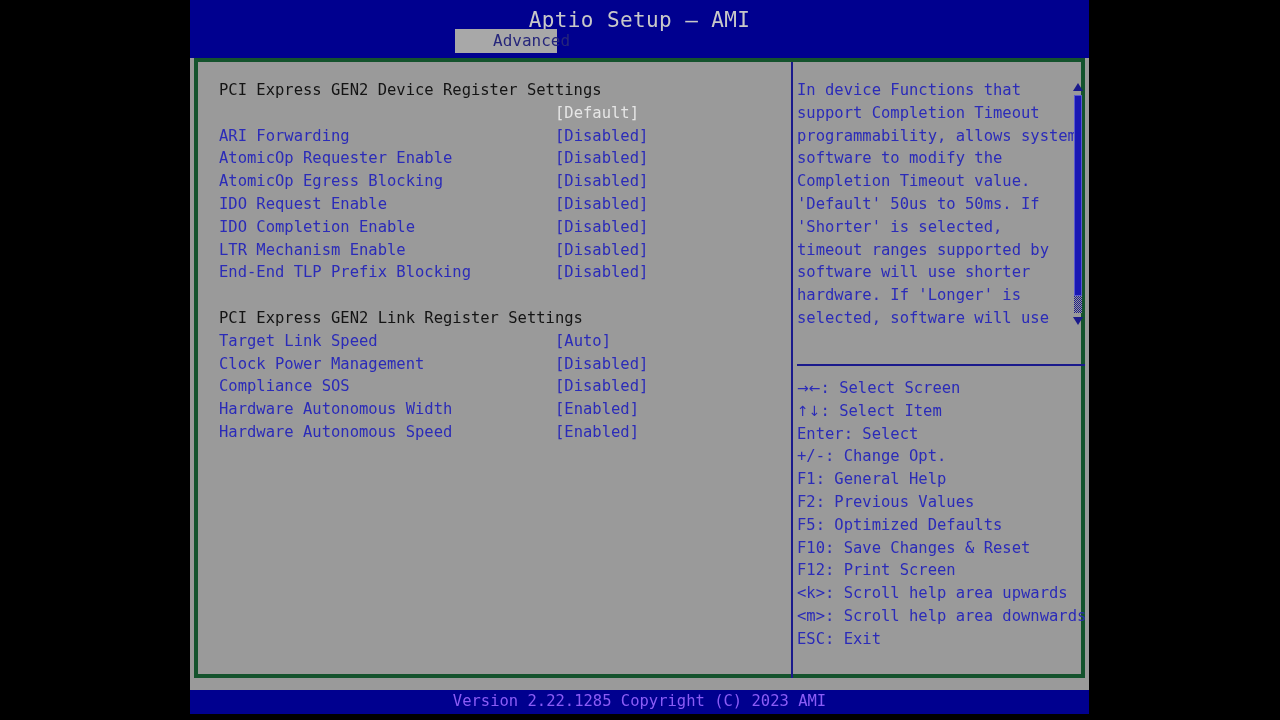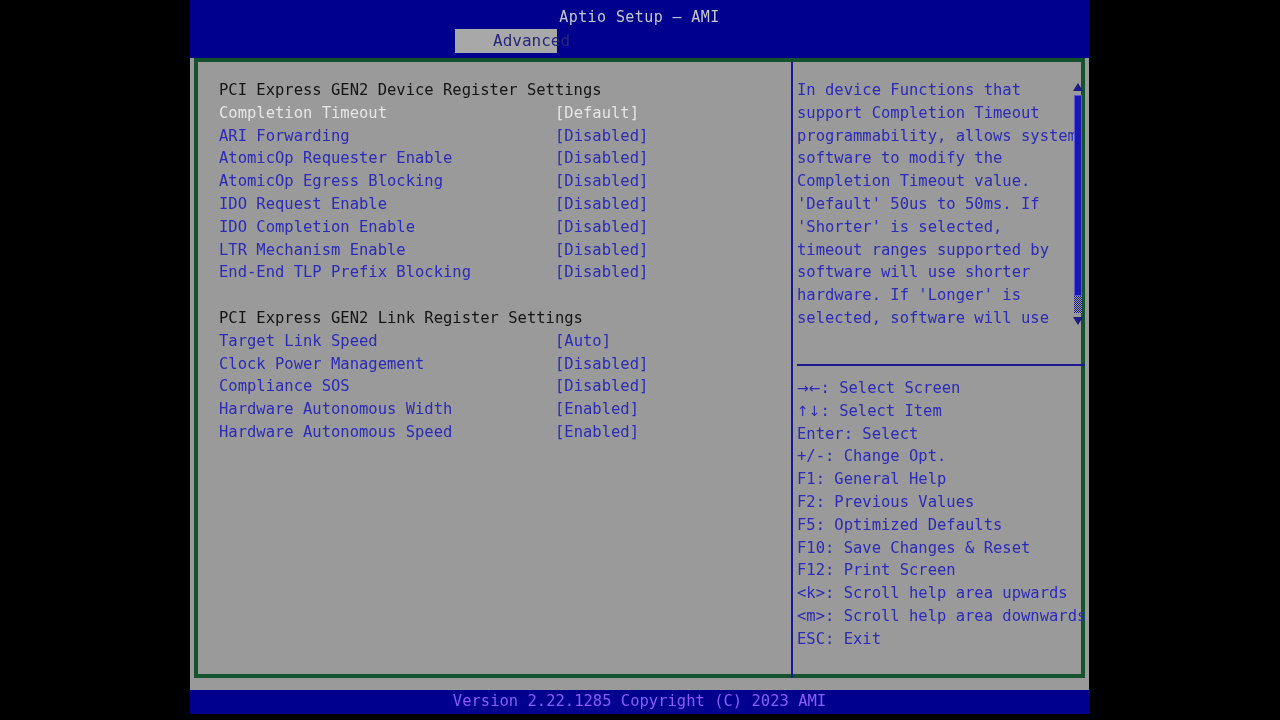--- a/index.html
+++ b/index.html
@@ -30,21 +30,21 @@
     height: 58px;
     background: #00008f;
   }
   #title-text {
     position: absolute;
     left: 0;
     top: 8px;
     width: 899px;
     text-align: center;
     color: #c8c8c8;
-    font-size: 15px;
+    font-size: 21px;
     letter-spacing: 0.4px;
     white-space: pre;
   }
   #tabstrip {
     position: absolute;
     left: 0;
     top: 29px;
     width: 899px;
     height: 25px;
   }
@@ -266,21 +266,20 @@
 
       <div id="divider-vert"></div>
 
       <div id="settings">
 
         <div class="row header">
           <span class="label">PCI Express GEN2 Device Register Settings</span>
         </div>
 
         <div class="row item selected">
-          <span class="label">Completion Timeout</span>
           <span class="value">[Default]</span>
         </div>
         <div class="row item">
           <span class="label">ARI Forwarding</span>
           <span class="value">[Disabled]</span>
         </div>
         <div class="row item">
           <span class="label">AtomicOp Requester Enable</span>
           <span class="value">[Disabled]</span>
         </div>

